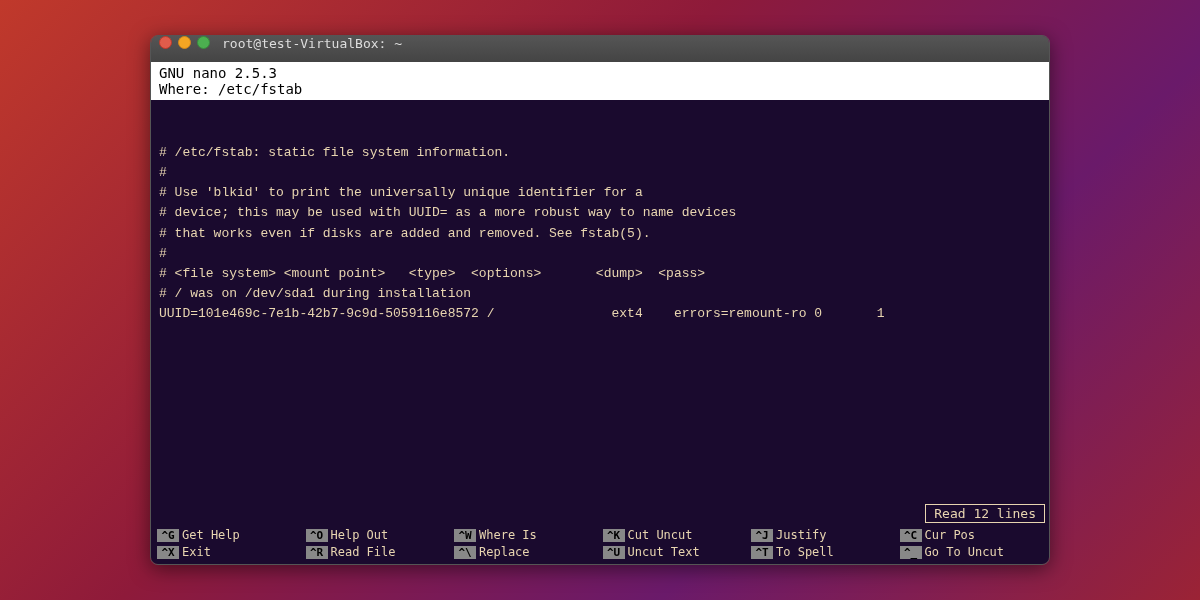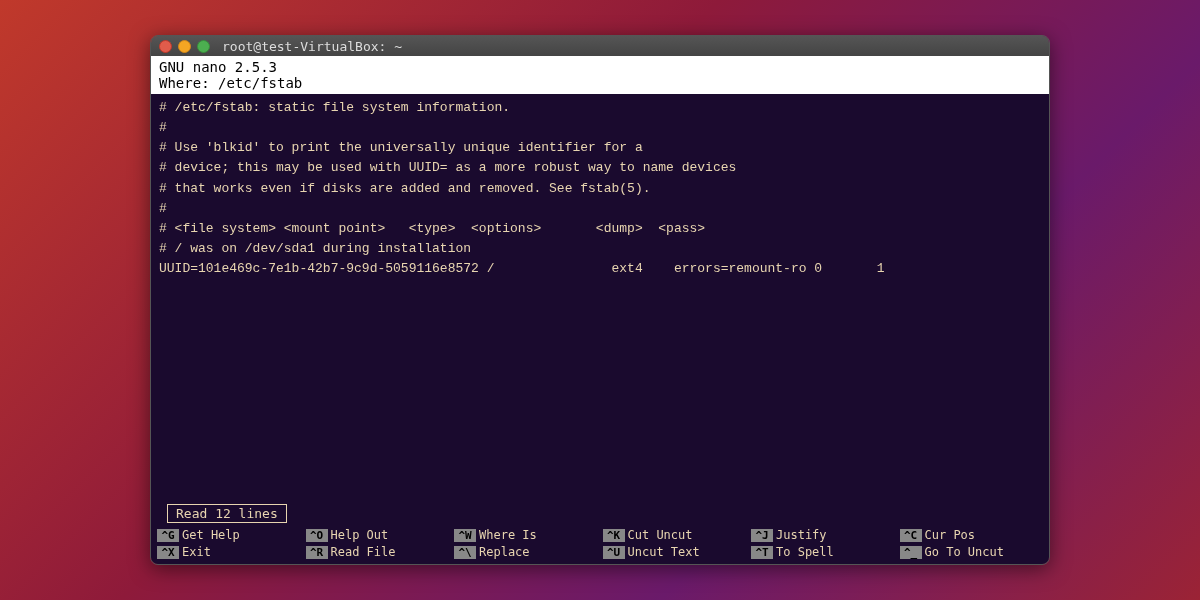--- a/index.html
+++ b/index.html
@@ -17,23 +17,22 @@
       height: 530px;
       border-radius: 8px;
       overflow: hidden;
       border: 1px solid #555;
       box-shadow: 0 4px 20px rgba(0,0,0,0.5);
       display: flex;
       flex-direction: column;
     }
     .titlebar {
       background: linear-gradient(180deg, #555 0%, #444 100%);
-      height: 20px;
-      display: flex;
-      align-items: center;
+      height: 26px;
+      display: flex;
       padding: 0 8px;
       gap: 6px;
       flex-shrink: 0;
     }
     .traffic-light {
       width: 13px;
       height: 13px;
       border-radius: 50%;
       display: inline-block;
     }
@@ -65,28 +64,29 @@
       flex: 1;
       padding: 4px 8px;
       overflow: hidden;
       line-height: 1.55;
     }
     .nano-body pre {
       white-space: pre;
       color: #e8d5b0;
       font-family: 'Courier New', Courier, monospace;
       font-size: 13px;
+      margin-top: 39px;
     }
     .nano-status {
       background: #1a0a2e;
       color: #e8d5b0;
       font-family: monospace;
       font-size: 13px;
-      text-align: left;
-      padding: 2px 16px;
+      text-align: right;
+      padding: 2px 4px;
       flex-shrink: 0;
     }
     .status-box {
       display: inline-block;
       border: 1px solid #e8d5b0;
       padding: 1px 8px;
       color: #e8d5b0;
     }
     .nano-footer {
       background: #1a0a2e;

